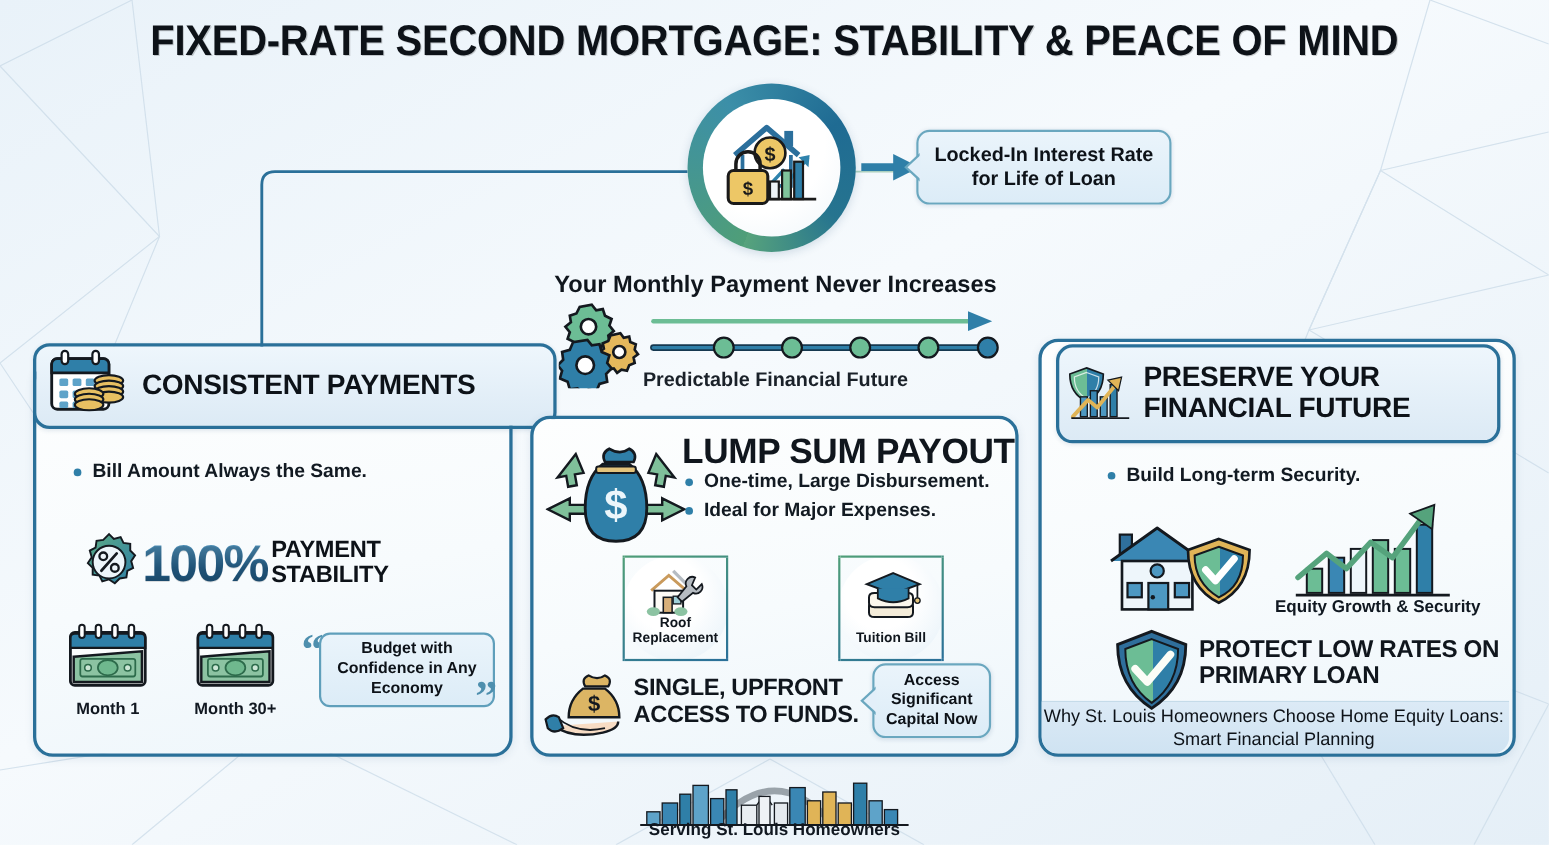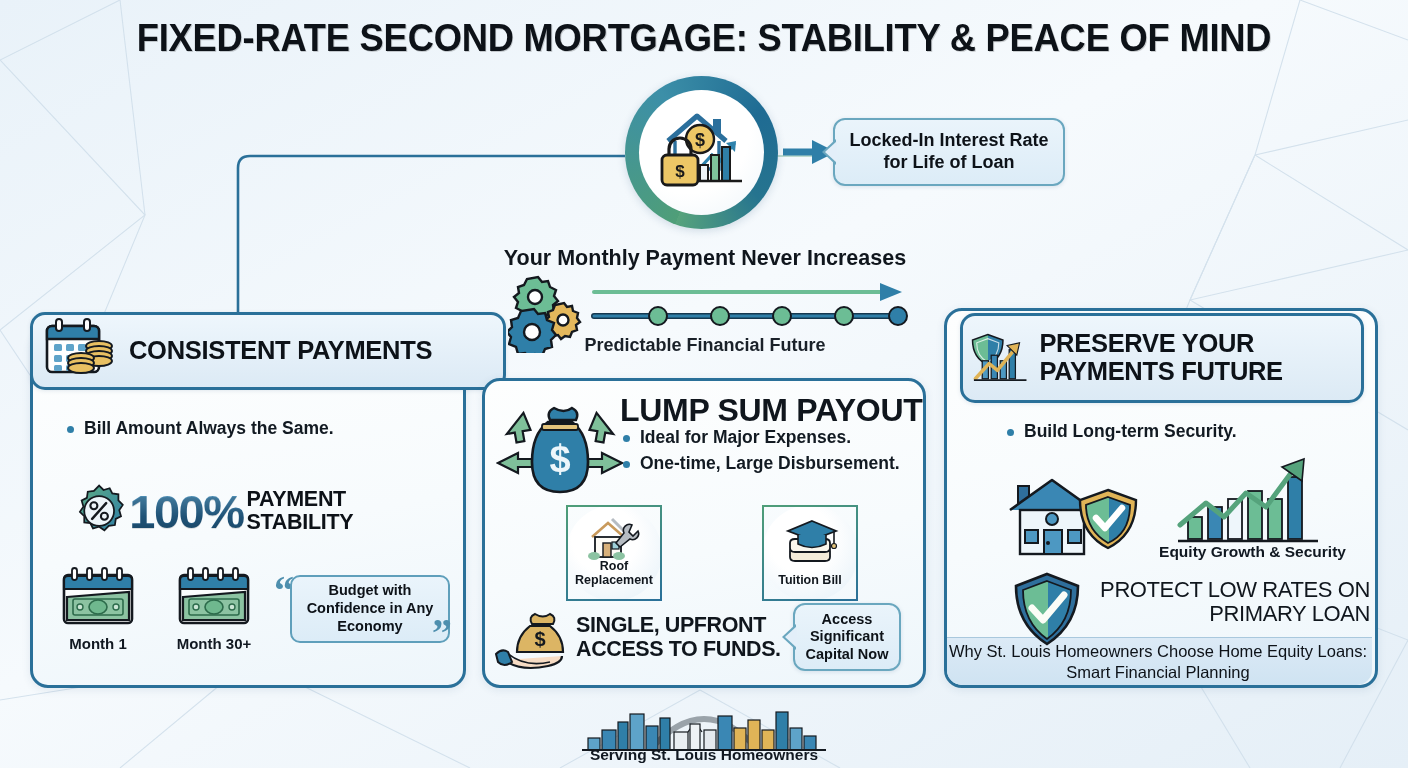--- a/index.html
+++ b/index.html
@@ -156,21 +156,21 @@
 
   #hand { left: 494px; top: 608px; width: 100px; height: 70px; }
   #upfront { left: 576px; top: 614px; width: 220px; font-size: 21.5px; font-weight:700; line-height:1.1; letter-spacing:-0.4px; }
   #callout-access { left: 793px; top: 603px; width: 108px; height: 68px; font-size: 14.5px; line-height:1.2; }
 
   
   #house-shield { left: 1000px; top: 470px; width: 158px; height: 92px; }
   #equity-chart { left: 1170px; top: 455px; width: 160px; height: 100px; }
   #equity-lbl { left: 1150px; top: 543px; width: 205px; text-align:center; font-size:15.5px; font-weight:700; color:#101821;}
   #shield-lock { left: 1010px; top: 570px; width: 74px; height: 80px; }
-  #protect { left: 1090px; top: 578px; width: 280px; font-size: 22px; font-weight:400; line-height:1.08; letter-spacing:-0.4px;text-align:right;}
+  #protect { left: 1090px; top: 578px; width: 280px; font-size: 22px; font-weight:700; line-height:1.08; letter-spacing:-0.4px;}
   #right-footer {
     left: 947px; top: 637px; width: 428px; height: 48px;
     background: linear-gradient(180deg,#dceaf6 0%, #cfe3f2 100%);
     border-top: 1px solid #a9c8dd;
     display:flex; align-items:center; justify-content:center; text-align:center;
     font-weight:400; font-size:16.5px; line-height:1.24; color:#0d1218;
     border-bottom-left-radius: 15px; border-bottom-right-radius: 15px;
   }
 
   
@@ -395,22 +395,22 @@
       <path d="M54 22 q-4 -8 4 -12 q10 6 18 0 q8 4 4 12 z" fill="#2f7fa8" stroke="#14191f" stroke-width="2.4"></path>
       <path d="M52 24 q-16 12 -16 40 q0 30 28 30 q28 0 28 -30 q0 -28 -16 -40 z" fill="#2f7fa8" stroke="#14191f" stroke-width="2.6"></path>
       <rect x="46" y="26" width="36" height="6" rx="2" fill="#e4c47c" stroke="#14191f" stroke-width="1.8"></rect>
       <text x="64" y="74" font-size="38" font-weight="700" text-anchor="middle" fill="#ecf6fb" font-family="Liberation Sans, sans-serif">$</text>
     </svg>
   </div>
 
   <div class="abs" id="center-title">LUMP SUM PAYOUT</div>
 
   <ul class="abs bullets" id="bul-center">
+    <li>One-time, Large Disbursement.</li>
     <li>Ideal for Major Expenses.</li>
-    <li>One-time, Large Disbursement.</li>
   </ul>
 
   <div class="circ-icon" id="circ-roof">
     <svg width="60" height="48" viewBox="0 0 60 48" style="position:absolute;top:8px;left:18px">
       <path d="M6 22 L22 8 L38 22" fill="none" stroke="#c99a5c" stroke-width="2.6"></path>
       <rect x="9" y="22" width="26" height="20" fill="#fdfbf6" stroke="#14191f" stroke-width="1.8"></rect>
       <rect x="17" y="28" width="8" height="14" fill="#d8b07a" stroke="#14191f" stroke-width="1.4"></rect>
       <rect x="26" y="27" width="7" height="7" fill="#9fd0d8" stroke="#14191f" stroke-width="1.2"></rect>
       <path d="M26 4 L40 18" stroke="#b6bcc2" stroke-width="3"></path>
       <path d="M46 10 a6 6 0 0 0 -8 8 l-8 10 4 4 10 -8 a6 6 0 0 0 8 -8 l-5 5 -4 -4 z" fill="#b6bcc2" stroke="#14191f" stroke-width="1.6"></path>
@@ -464,21 +464,21 @@
       <g stroke="#14191f" stroke-width="1.8">
         <rect x="22" y="44" width="9" height="26" fill="#4d98c2"></rect>
         <rect x="35" y="36" width="9" height="34" fill="#3a87b4"></rect>
         <rect x="48" y="44" width="9" height="26" fill="#4d98c2"></rect>
         <rect x="61" y="28" width="9" height="42" fill="#2f7fa8"></rect>
       </g>
       <path d="M12 70 L32 48 L44 58 L70 26" fill="none" stroke="#e0b457" stroke-width="5" stroke-linecap="round" stroke-linejoin="round"></path>
       <path d="M58 22 L76 18 L72 36 Z" fill="#e0b457" stroke="#14191f" stroke-width="1.6"></path>
       <path d="M10 72 L86 72" stroke="#14191f" stroke-width="2.4"></path>
     </svg>
-    <span class="head-title" style="margin-left:6px">PRESERVE YOUR PAYMENTS FUTURE</span>
+    <span class="head-title" style="margin-left:6px">PRESERVE YOUR FINANCIAL FUTURE</span>
   </div>
 
   <ul class="abs bullets" id="bul-right">
     <li>Build Long-term Security.</li>
   </ul>
 
   <div class="abs" id="house-shield">
     <svg width="158" height="92" viewBox="0 0 158 92">
       <rect x="18" y="16" width="11" height="20" fill="#2f6f9c" stroke="#14191f" stroke-width="2"></rect>
       <path d="M10 40 L52 10 L94 40" fill="#3a87b4" stroke="#14191f" stroke-width="2.6" stroke-linejoin="round"></path>

